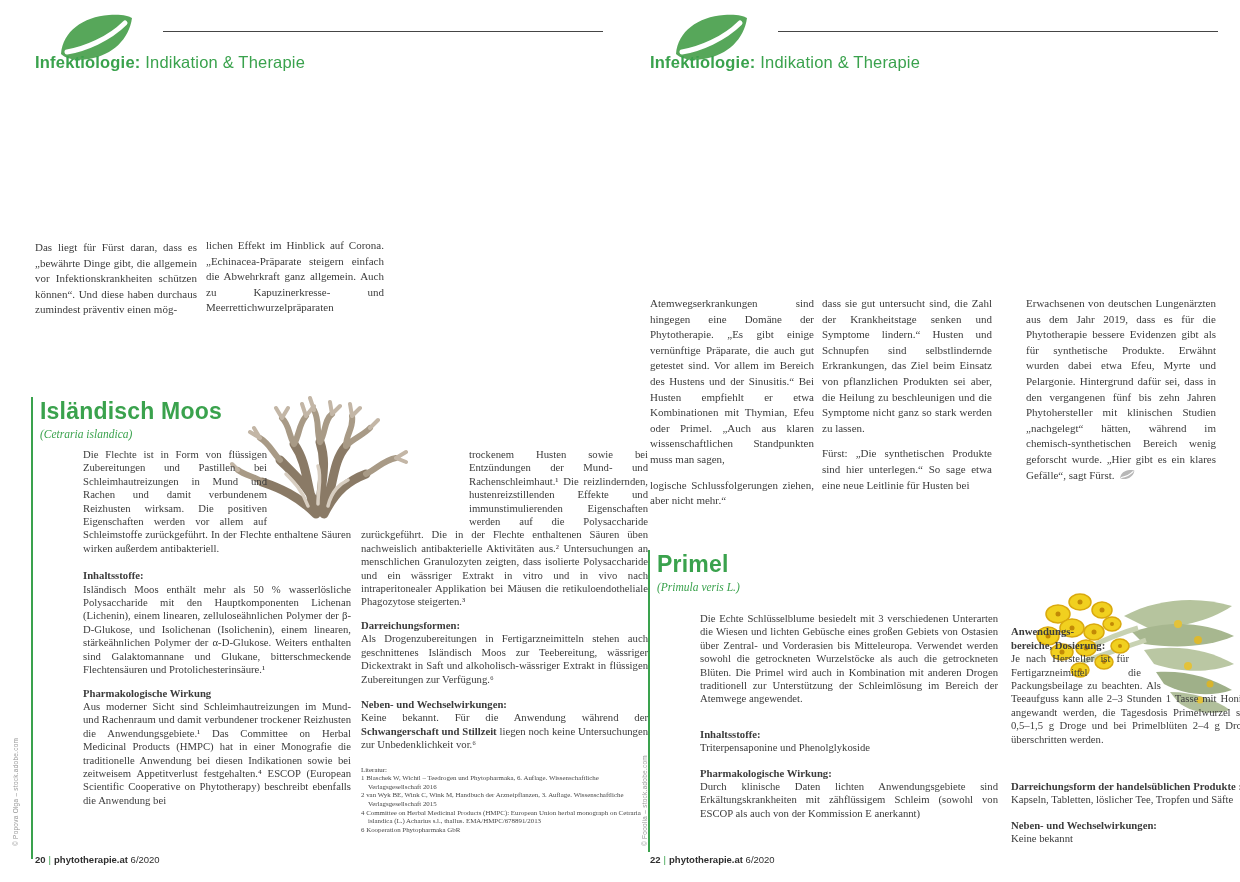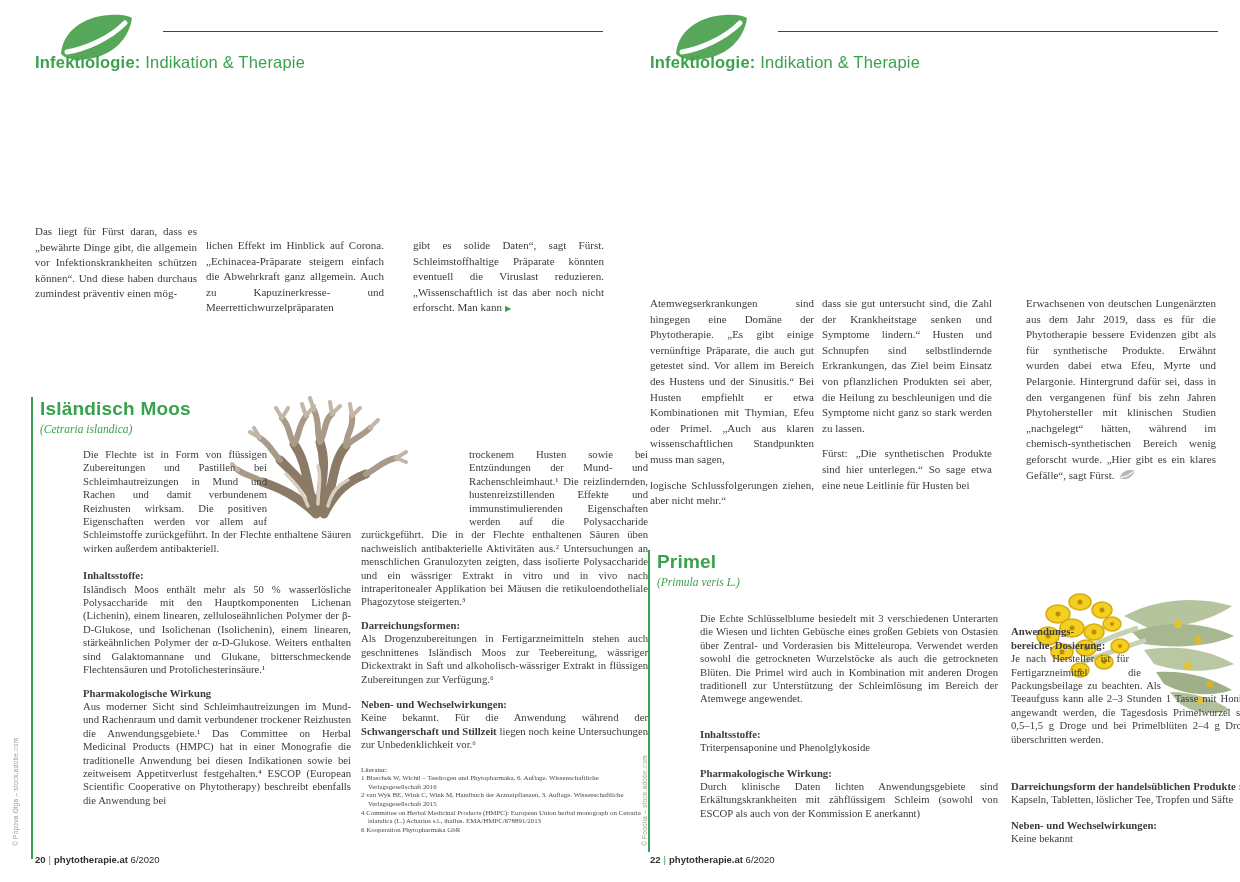--- a/index.html
+++ b/index.html
@@ -13,21 +13,21 @@
   .hdr-title .b{font-weight:700;}
   .rule{height:1px;background:#454545;}
 
   
   .icol{font-size:11px;line-height:15.6px;text-align:justify;}
   .icol .para{margin:0 0 10px 0;}
   .icol .para:last-child{margin-bottom:0;}
   .arrow{color:#3aa24d;font-size:8px;margin-left:3px;font-family:"DejaVu Sans",sans-serif;}
 
   
-  .sec-title{font-family:"Liberation Sans",sans-serif;font-weight:700;font-size:19px;color:#3aa24d;letter-spacing:.2px;}
+  .sec-title{font-family:"Liberation Sans",sans-serif;font-weight:700;font-size:23px;color:#3aa24d;letter-spacing:.2px;}
   .sec-latin{font-size:11.5px;font-style:italic;color:#3aa24d;margin-top:3px;}
   .greenbar{width:2px;background:#3aa24d;}
   .bodycol{font-size:10.7px;line-height:13.4px;text-align:justify;margin-left:43px;}
   .bhead{font-weight:700;}
   .para{margin:0;}
   .mt10{margin-top:10px;} .mt12{margin-top:12px;} .mt14{margin-top:14px;} .mt22{margin-top:22px;} .mt34{margin-top:34px;}
   .spacer-r{float:right;width:84px;height:76px;}
   .spacer-l{float:left;width:108px;height:76px;}
   .wrapstep{float:right;clear:right;height:13.4px;}
 
@@ -53,28 +53,25 @@
     <svg width="80" height="52" viewBox="0 0 80 52">
       <path d="M6 43 C8 20 28 6 54 4 C66 3 74 5 77 7 C74 28 58 44 34 48 C22 50 11 48 6 43 Z" fill="#57a75a"></path>
       <path d="M12 41 C30 38 54 28 70 12" stroke="#ffffff" stroke-width="5" fill="none" stroke-linecap="round"></path>
     </svg>
   </div>
   <div class="abs rule" style="left:163px;top:31px;width:440px;"></div>
   <div class="abs hdr-title" style="left:35px;top:53px;">
     <span class="b">Infektiologie:</span><span> Indikation &amp; Therapie</span>
   </div>
 
-  <div class="abs icol" style="left:35px;top:224px;width:162px;">
+  <div class="abs icol" style="left:35px;top:240px;width:162px;">
     <div class="para">Das liegt für Fürst daran, dass es „bewährte Dinge gibt, die allgemein vor Infektionskrankheiten schützen können“. Und diese haben durchaus zumindest präventiv einen mög-</div>
   </div>
   <div class="abs icol" style="left:206px;top:238px;width:178px;">
     <div class="para">lichen Effekt im Hinblick auf Corona. „Echinacea-Präparate steigern einfach die Abwehrkraft ganz allgemein. Auch zu Kapuzinerkresse- und Meerrettichwurzelpräparaten</div>
-  </div>
-  <div class="abs icol" style="left:413px;top:238px;width:191px;">
-    <div class="para"><span>gibt es solide Daten“, sagt Fürst. Schleimstoffhaltige Präparate könnten eventuell die Viruslast reduzieren. „Wissenschaftlich ist das aber noch nicht erforscht. Man kann</span><span class="arrow">▶</span></div>
   </div>
 
   <div class="abs greenbar" style="left:31px;top:397px;height:462px;"></div>
 
   <div class="abs" style="left:40px;top:398px;width:260px;">
     <div class="sec-title">Isländisch Moos</div>
     <div class="sec-latin">(Cetraria islandica)</div>
   </div>
 
   <div class="abs" style="left:228px;top:386px;width:196px;height:142px;">

